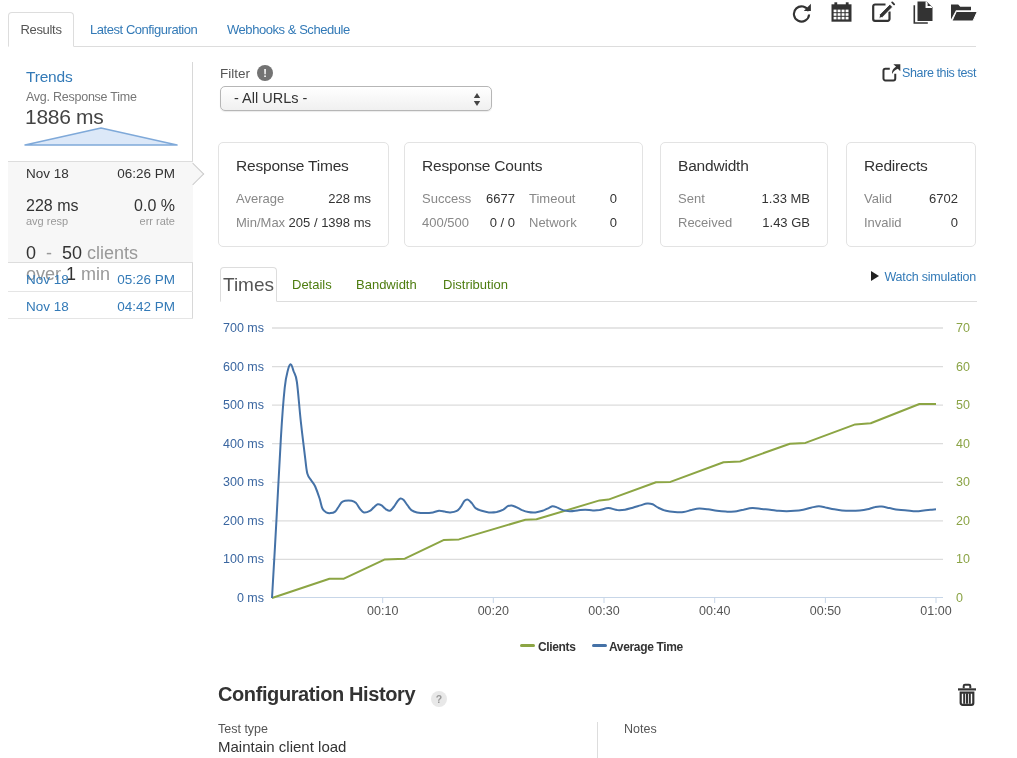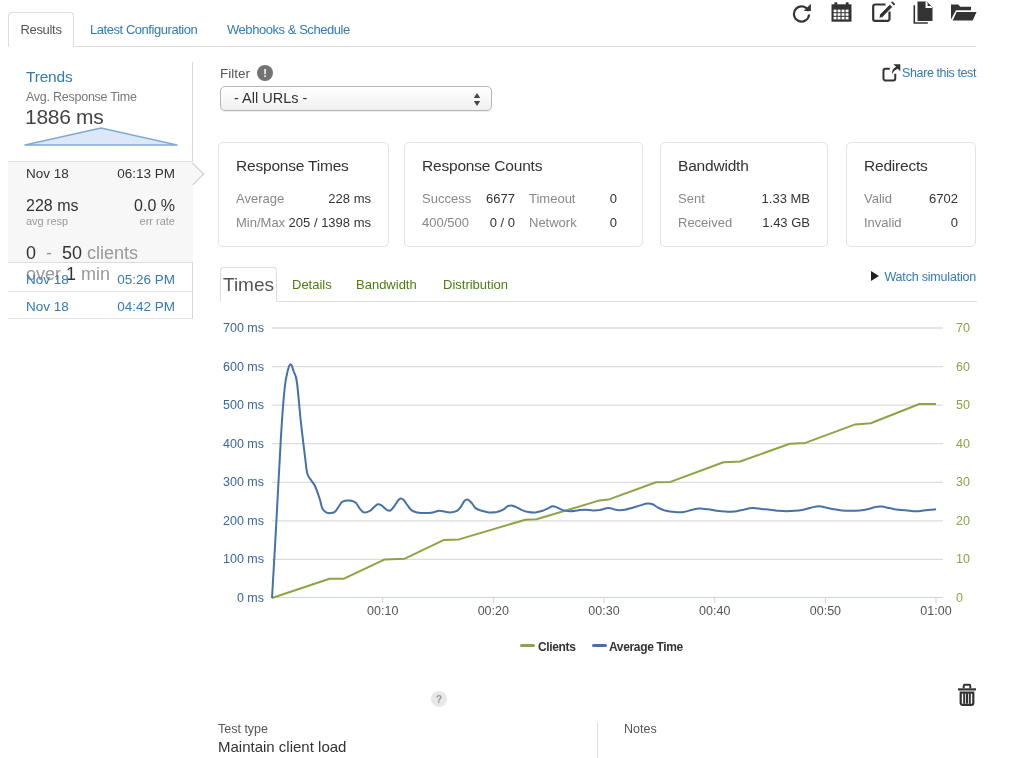--- a/index.html
+++ b/index.html
@@ -100,21 +100,21 @@
 
 <div class="abs" id="sidebar"></div>
 <div class="abs" id="trends-h">Trends</div>
 <div class="abs" id="avg-l">Avg. Response Time</div>
 <div class="abs" id="avg-v">1886 ms</div>
 <svg class="abs" id="spark" style="left:20px; top:124px;" width="162" height="24" viewBox="0 0 162 24">
       <path d="M5,21 L81,4 L157,21 Z" fill="#dce8f8" stroke="#7fa9d9" stroke-width="1.5" stroke-linejoin="round"></path>
     </svg>
 <div class="abs" id="selrow"></div>
 <div class="abs" id="notch"></div>
-<div class="lrow" style="top:166px; padding:0 18px; color:#333;">Nov 18 <span class="r">06:13 PM</span></div>
+<div class="lrow" style="top:166px; padding:0 18px; color:#333;">Nov 18 <span class="r">06:26 PM</span></div>
 <div class="lrow" style="top:197px; padding:0 18px; font-size:16px; color:#333;">228 ms <span class="r">0.0 %</span></div>
 <div class="lrow" style="top:215px; padding:0 18px; font-size:11px; color:#999;">avg resp <span class="r">err rate</span></div>
 <div class="lrow" style="top:243px; padding:0 18px; font-size:18px; color:#999;"><span style="color:#333">0</span>&nbsp; - &nbsp;<span style="color:#333">50</span> clients over <span style="color:#333">1</span> min</div>
 <div class="lrow" style="top:272px; padding:0 18px; color:#337ab7;">Nov 18 <span class="r">05:26 PM</span></div>
 <div class="abs" style="left:8px; top:291px; width:185px; border-top:1px solid #e5e5e5;"></div>
 <div class="lrow" style="top:299px; padding:0 18px; color:#337ab7;">Nov 18 <span class="r">04:42 PM</span></div>
 <div class="abs" style="left:8px; top:318px; width:185px; border-top:1px solid #e5e5e5;"></div>
 
 <div class="abs" id="filter-l">Filter</div>
 <div class="abs" id="filter-i">!</div>
@@ -207,20 +207,21 @@
 <text x="936.0" y="615" font-size="12.5" fill="#555" text-anchor="middle">01:00</text>
 <path d="M272.0,598.0L329.5,578.7L343.9,578.7L384.9,559.4L404.8,558.7L443.5,540.1L459.0,539.4L525.4,519.7L536.5,519.3L599.6,500.4L608.4,499.6L656.0,482.3L670.4,481.9L723.5,462.2L740.1,461.5L789.9,443.7L805.4,442.9L855.2,424.4L870.7,423.3L919.4,404.0L936.0,404.0" fill="none" stroke="#8ca544" stroke-width="2" stroke-linejoin="round"></path>
 <path d="M272.0,598.0C272.7,585.1 275.0,547.5 276.4,520.9C277.9,494.2 279.5,460.1 280.9,437.9C282.2,415.8 283.5,399.2 284.7,387.8C285.9,376.4 287.0,373.6 288.0,369.7C289.1,365.7 289.9,364.0 290.8,364.3C291.7,364.5 292.6,368.2 293.6,371.2C294.6,374.2 295.7,373.6 296.9,382.0C298.1,390.4 299.4,408.6 300.8,421.3C302.2,434.1 304.1,449.6 305.2,458.4C306.3,467.1 306.4,470.1 307.4,473.8C308.4,477.5 310.0,478.2 311.3,480.4C312.6,482.5 313.8,483.5 315.2,486.5C316.5,489.5 318.4,494.8 319.6,498.5C320.8,502.1 321.2,506.2 322.4,508.5C323.5,510.8 324.8,511.6 326.2,512.4C327.6,513.1 329.2,513.3 330.7,513.1C332.1,513.0 333.8,512.6 335.1,511.6C336.4,510.6 337.3,508.5 338.4,507.0C339.5,505.4 340.6,503.4 341.7,502.3C342.8,501.3 343.4,501.1 345.0,500.8C346.7,500.5 349.8,500.4 351.7,500.8C353.5,501.2 354.7,501.8 356.1,503.1C357.5,504.5 358.7,507.4 360.0,508.9C361.3,510.4 362.2,512.1 363.9,512.4C365.5,512.7 368.3,511.7 369.9,510.8C371.6,510.0 372.5,508.4 373.8,507.4C375.1,506.3 376.4,504.6 377.7,504.3C379.0,504.0 380.2,504.6 381.6,505.4C382.9,506.3 384.6,508.4 386.0,509.3C387.4,510.2 388.6,511.2 389.9,510.8C391.2,510.4 392.4,508.6 393.7,507.0C395.0,505.4 396.5,502.6 397.6,501.2C398.7,499.8 399.4,498.7 400.4,498.5C401.4,498.3 402.5,498.9 403.7,500.0C404.9,501.2 406.3,503.8 407.6,505.4C408.9,507.1 409.9,508.9 411.4,510.1C413.0,511.2 414.7,511.9 417.0,512.4C419.3,512.9 422.6,513.1 425.3,513.1C428.0,513.1 430.7,512.8 433.0,512.4C435.3,512.0 437.2,511.0 439.1,510.8C441.0,510.7 442.8,511.3 444.6,511.6C446.5,511.9 448.1,512.5 450.2,512.4C452.2,512.2 455.1,511.7 456.8,510.8C458.6,509.9 459.4,508.6 460.7,507.0C462.0,505.3 463.4,502.0 464.6,500.8C465.8,499.6 466.7,499.3 467.9,499.6C469.1,500.0 470.5,501.7 471.8,503.1C473.1,504.5 474.0,506.8 475.6,508.1C477.3,509.4 479.5,510.1 481.7,510.8C483.9,511.5 486.4,512.2 488.9,512.4C491.4,512.6 494.3,512.4 496.7,512.0C499.1,511.5 501.5,510.6 503.3,509.7C505.1,508.7 506.3,506.9 507.7,506.2C509.1,505.5 510.2,505.3 511.6,505.4C513.0,505.6 514.3,506.2 516.0,507.0C517.8,507.7 520.1,509.2 522.1,510.1C524.1,510.9 526.0,511.6 528.2,512.0C530.4,512.4 533.0,512.6 535.4,512.4C537.8,512.2 540.4,511.5 542.6,510.8C544.8,510.1 547.0,508.9 548.7,508.1C550.3,507.4 551.2,506.3 552.5,506.2C553.9,506.1 555.2,506.7 557.0,507.4C558.7,508.0 560.9,509.4 563.1,510.1C565.2,510.7 567.3,511.1 569.7,511.2C572.1,511.3 574.9,510.7 577.4,510.4C580.0,510.2 582.6,509.7 585.2,509.7C587.8,509.7 590.5,510.4 592.9,510.4C595.3,510.5 597.0,510.4 599.6,510.1C602.2,509.7 605.5,508.1 608.4,508.1C611.4,508.1 614.5,509.8 617.3,510.1C620.1,510.3 622.5,510.1 625.0,509.7C627.6,509.3 630.2,508.4 632.8,507.7C635.4,507.0 638.1,506.1 640.5,505.4C642.9,504.7 645.1,503.7 647.2,503.5C649.2,503.3 650.9,503.6 652.7,504.3C654.5,505.0 656.0,506.6 658.2,507.7C660.5,508.8 663.2,510.1 666.0,510.8C668.8,511.5 671.9,511.8 674.8,512.0C677.8,512.2 680.9,512.3 683.7,512.0C686.5,511.7 688.9,510.6 691.4,510.1C694.0,509.5 696.4,508.6 699.2,508.5C702.0,508.4 705.1,508.9 708.0,509.3C711.0,509.7 713.9,510.4 716.9,510.8C719.8,511.2 722.8,511.5 725.7,511.6C728.7,511.7 731.6,511.9 734.6,511.6C737.6,511.3 740.5,510.2 743.5,509.7C746.4,509.1 749.4,508.3 752.3,508.1C755.3,508.0 758.2,508.6 761.2,508.9C764.1,509.2 767.1,509.4 770.0,509.7C773.0,510.0 776.1,510.6 778.9,510.8C781.6,511.1 784.0,511.2 786.6,511.2C789.2,511.2 791.6,511.1 794.4,510.8C797.1,510.6 800.4,510.2 803.2,509.7C806.0,509.2 808.4,508.3 811.0,507.7C813.5,507.2 816.3,506.3 818.7,506.2C821.1,506.1 822.8,506.8 825.4,507.4C827.9,507.9 831.4,508.8 834.2,509.3C837.0,509.8 839.2,510.2 842.0,510.4C844.7,510.7 847.9,510.8 850.8,510.8C853.8,510.8 856.9,510.7 859.7,510.4C862.4,510.2 864.8,509.9 867.4,509.3C870.0,508.7 872.8,507.4 875.2,507.0C877.5,506.5 879.4,506.4 881.8,506.6C884.2,506.8 886.8,507.6 889.5,508.1C892.3,508.6 895.4,509.3 898.4,509.7C901.3,510.1 904.3,510.2 907.2,510.4C910.2,510.7 913.3,511.2 916.1,511.2C918.9,511.2 921.4,510.7 923.8,510.4C926.2,510.2 928.5,509.9 930.5,509.7C932.5,509.5 935.1,509.4 936.0,509.3" fill="none" stroke="#4572a7" stroke-width="2" stroke-linejoin="round"></path>
 </svg>
 
 <span class="lsw" style="left:520px; background:#8ca544;"></span>
     <span class="lgt" style="left:538px;">Clients</span>
     <span class="lsw" style="left:592px; background:#4572a7;"></span>
     <span class="lgt" style="left:609px;">Average Time</span>
 
+<div class="abs" id="ch-h">Configuration History</div>
 <div class="abs" id="ch-q">?</div>
 <svg class="ic" style="left:957px; top:683px;" width="20" height="23" viewBox="0 0 20 23">
 <path d="M6.7 5.2 V3.1 a1.3 1.3 0 0 1 1.3 -1.3 h4 a1.3 1.3 0 0 1 1.3 1.3 V5.2" fill="none" stroke="#333" stroke-width="2"></path>
 <line x1="1" y1="6.4" x2="19" y2="6.4" stroke="#333" stroke-width="2.2"></line>
 <path d="M3.7 9.7 h12.6 V19.9 a1.9 1.9 0 0 1 -1.9 1.9 H5.6 A1.9 1.9 0 0 1 3.7 19.9 Z" fill="none" stroke="#333" stroke-width="2.2"></path>
 <line x1="7.2" y1="10.2" x2="7.2" y2="20.8" stroke="#333" stroke-width="2"></line>
 <line x1="10" y1="10.2" x2="10" y2="20.8" stroke="#333" stroke-width="2"></line>
 <line x1="12.8" y1="10.2" x2="12.8" y2="20.8" stroke="#333" stroke-width="2"></line>
 </svg>
 <div class="abs" id="bt-div"></div>

